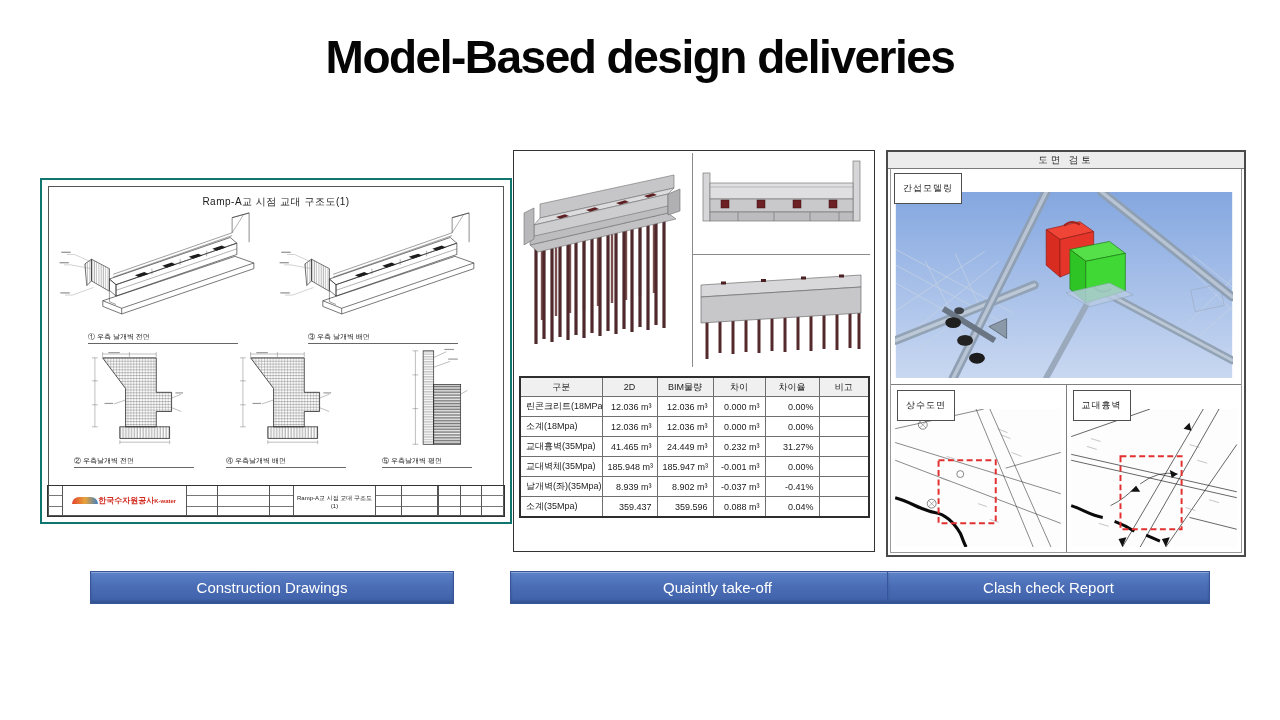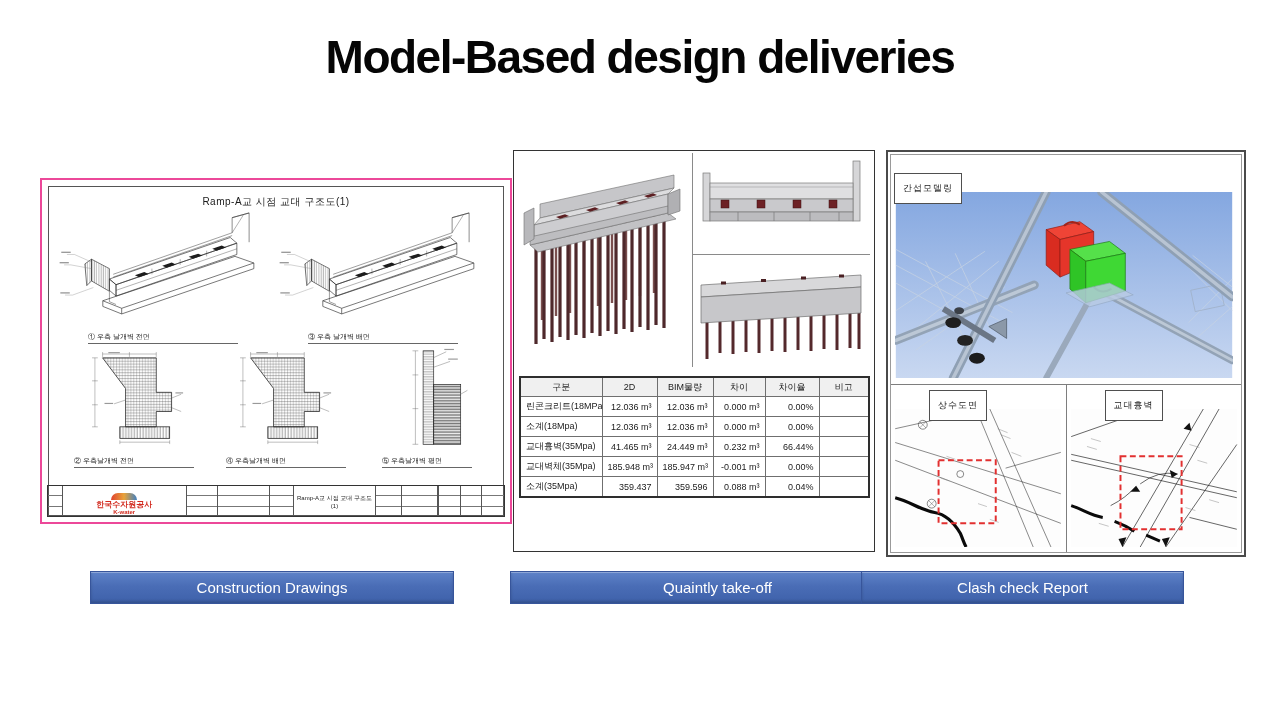--- a/index.html
+++ b/index.html
@@ -6,38 +6,38 @@
   body{width:1280px;height:720px;background:#ffffff;position:relative;overflow:hidden;
        font-family:"Liberation Sans",sans-serif;-webkit-font-smoothing:antialiased;}
   .abs{position:absolute;}
 
   
   #slide-title{top:30px;left:0;width:1280px;text-align:center;font-size:46px;font-weight:800;
     letter-spacing:-1.5px;color:#050505;}
 
   
   .panel{background:#fff;}
-  #panel-left{left:40px;top:178px;width:468px;height:342px;border:2px solid #ec4899;}
+  #panel-left{left:40px;top:178px;width:468px;height:342px;border:2px solid #0f766e;}
   #panel-left .inner-frame{position:absolute;inset:6px;border:1px solid #555;}
   #panel-mid{left:513px;top:150px;width:360px;height:400px;border:1px solid #333;}
   #panel-right{left:886px;top:150px;width:356px;height:403px;border:2px solid #4a4a4a;}
   #panel-right .inner-frame{position:absolute;inset:2px;border:1px solid #9a9a9a;}
 
   
   .dwg-title{top:15px;left:0;width:100%;text-align:center;font-size:10px;color:#1a1a1a;
     font-weight:500;letter-spacing:.5px;}
   .cap{font-size:7px;color:#222;white-space:nowrap;}
   .cap .rule{display:inline-block;border-bottom:1px solid #666;padding-bottom:1px;}
   .titleblock{left:5px;right:5px;bottom:5px;height:30px;border:1px solid #333;display:flex;
     font-size:6px;color:#333;}
   .tb-cell{border-right:1px solid #555;height:100%;box-sizing:border-box;position:relative;}
   .tb-rows3{display:flex;flex-direction:column;}
   .tb-rows3 div{flex:1;border-bottom:1px solid #777;}
   .tb-rows3 div:last-child{border-bottom:none;}
-  .logo-cell{display:flex;align-items:center;justify-content:flex-end;flex-direction:column;line-height:1.1;}
+  .logo-cell{display:flex;align-items:center;justify-content:center;flex-direction:row;line-height:1.1;}
   .logo-kor{color:#d22a1e;font-weight:700;font-size:8px;}
   .logo-en{color:#d22a1e;font-weight:700;font-size:6px;}
   .logo-arc{width:26px;height:7px;border-top-left-radius:13px;border-top-right-radius:13px;
     background:linear-gradient(90deg,#e0432f,#e8a33a,#3f7fc1);margin-bottom:1px;}
   .tb-no{display:flex;align-items:center;justify-content:center;text-align:center;font-size:6px;color:#222;}
 
   
   #views{left:2px;top:2px;width:354px;height:214px;}
   #view-big{left:0;top:0;width:176px;height:214px;border-right:1px solid #8a8a8a;}
   #view-tr{left:177px;top:0;width:177px;height:101px;border-bottom:1px solid #8a8a8a;}
@@ -52,30 +52,30 @@
   
   #clash-header{left:0;top:0;right:0;height:16px;background:#ececec;border-bottom:1px solid #7a7a7a;
     display:flex;align-items:center;justify-content:center;font-size:9.5px;color:#1c1c1c;letter-spacing:3px;}
   .tag-box{border:1px solid #4f4f4f;background:#fff;padding:8px 8px;font-size:9px;color:#1c1c1c;
     white-space:nowrap;z-index:2;letter-spacing:1px;}
   #clash-model-label{left:6px;top:21px;}
   #clash-viewport{left:7px;top:40px;width:338px;height:186px;}
   #clash-subrow{left:3px;right:3px;top:232px;bottom:3px;border-top:1px solid #7e7e7e;display:flex;}
   .subpanel{flex:1;position:relative;}
   .subpanel + .subpanel{border-left:1px solid #7e7e7e;}
-  .subpanel .tag-box{position:absolute;left:6px;top:5px;margin-left:32px;}
+  .subpanel .tag-box{position:absolute;left:6px;top:5px;}
   .subpanel svg{position:absolute;left:3px;top:24px;}
 
   
   .ppt-btn{top:571px;height:31px;background:linear-gradient(180deg,#5e82c8 0%,#4a6db6 45%,#3e61aa 100%);
     border:1px solid #37559b;box-shadow:inset 0 1px 0 rgba(255,255,255,.3), inset 0 -2px 3px rgba(0,0,0,.18);
     color:#fff;font-size:15px;display:flex;align-items:center;justify-content:center;cursor:pointer;}
   #btn-1{left:90px;width:362px;}
   #btn-2{left:510px;width:363px;padding-left:25px;}
-  #btn-3{left:861px;width:321px;text-align:right;}
+  #btn-3{left:887px;width:321px;text-align:right;}
 </style>
 </head>
 <body>
 
 <svg width="0" height="0" style="position:absolute" aria-hidden="true">
   <defs>
     <pattern id="pat-vh" width="2.4" height="4" patternUnits="userSpaceOnUse">
       <line x1="1" y1="0" x2="1" y2="4" stroke="#444" stroke-width="0.45"></line>
     </pattern>
     <pattern id="pat-vh2" width="3" height="6" patternUnits="userSpaceOnUse">
@@ -396,45 +396,54 @@
         <td class="num">12.036 m³</td>
         <td class="num">0.000 m³</td>
         <td class="num">0.00%</td>
         <td class="num"></td>
       </tr>
       <tr>
         <td class="lbl">교대흉벽(35Mpa)</td>
         <td class="num">41.465 m³</td>
         <td class="num">24.449 m³</td>
         <td class="num">0.232 m³</td>
-        <td class="num">66.44%</td>
+        <td class="num">31.27%</td>
         <td class="num"></td>
       </tr>
       <tr>
         <td class="lbl">교대벽체(35Mpa)</td>
         <td class="num">185.948 m³</td>
         <td class="num">185.947 m³</td>
         <td class="num">-0.001 m³</td>
         <td class="num">0.00%</td>
         <td class="num"></td>
       </tr>
       <tr>
+        <td class="lbl">날개벽(좌)(35Mpa)</td>
+        <td class="num">8.939 m³</td>
+        <td class="num">8.902 m³</td>
+        <td class="num">-0.037 m³</td>
+        <td class="num">-0.41%</td>
+        <td class="num"></td>
+      </tr>
+      <tr>
         <td class="lbl">소계(35Mpa)</td>
         <td class="num">359.437</td>
         <td class="num">359.596</td>
         <td class="num">0.088 m³</td>
         <td class="num">0.04%</td>
         <td class="num"></td>
       </tr>
     </tbody>
   </table>
 </div>
 
 <div id="panel-right" class="abs panel">
   <div class="inner-frame"></div>
+  <div id="clash-header" class="abs">도면 검토</div>
   <div id="clash-model-label" class="abs tag-box">간섭모델링</div>
 
   <svg id="clash-viewport" class="abs" viewBox="0 0 340 188">
     <rect x="0" y="0" width="340" height="188" fill="url(#grad-sky)"></rect>
 
     <g stroke="#c7d2e2" stroke-width="0.8" fill="none" opacity="0.9">
       <path d="M0,58 L118,122 M0,74 L112,134 M0,92 L100,148 M8,148 L104,70 M0,120 L90,60 M20,160 L110,96"></path>
       <path d="M30,70 L70,150 M60,62 L96,140"></path>
     </g>
 

